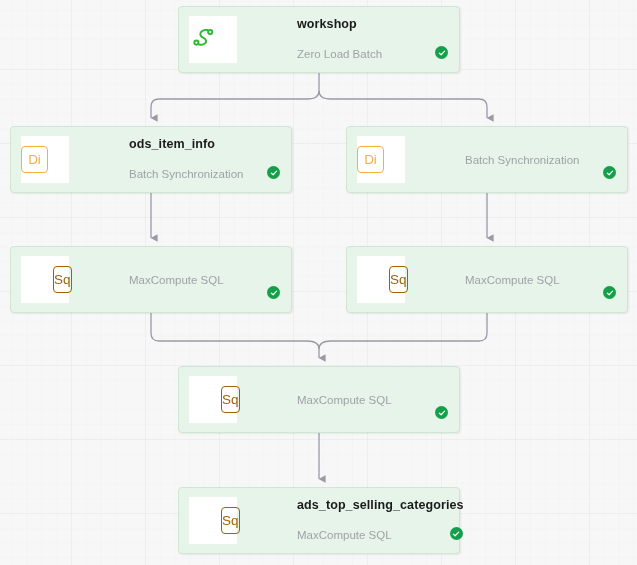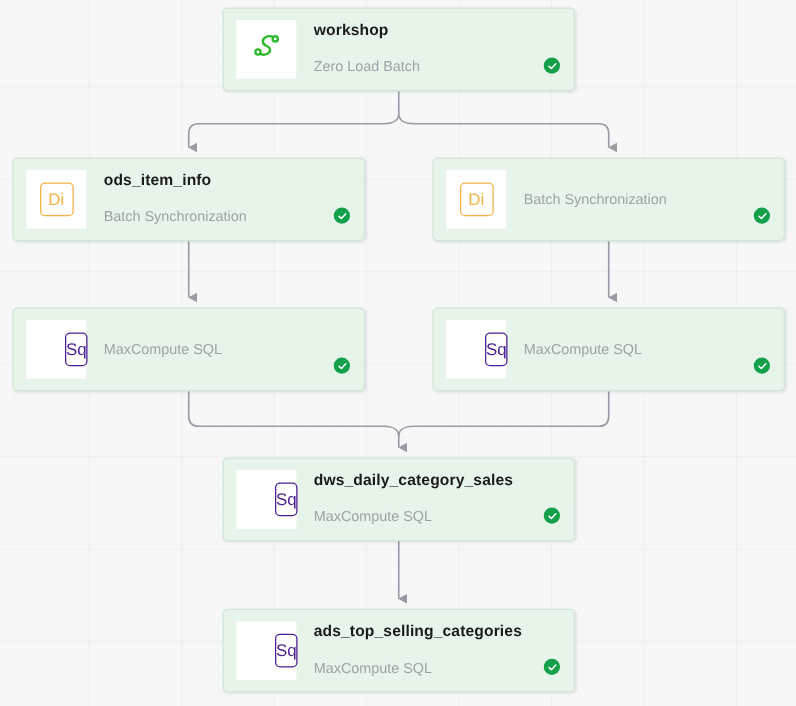--- a/index.html
+++ b/index.html
@@ -35,29 +35,30 @@
     align-items: stretch;
     box-shadow: 1px 1px 2px rgba(0,0,0,0.07);
   }
   .node-icon-box {
     width: 48px;
     min-width: 48px;
     margin: 9px 0 9px 10px;
     background: #ffffff;
     display: flex;
     align-items: center;
-    justify-content: center;
+    justify-content: flex-start;
   }
   .node-body {
     flex: 1;
     position: relative;
     padding: 11px 10px 0 14px;
     display: flex;
     flex-direction: column;
     justify-content: flex-start;
+    margin-left: 46px;
   }
   .node-title {
     font-size: 12.5px;
     font-weight: bold;
     color: #1b1b1b;
     letter-spacing: 0.1px;
     line-height: 1.1;
   }
   .node-subtitle {
     font-size: 11.5px;
@@ -82,21 +83,21 @@
     border: 1.6px solid currentColor;
     border-radius: 4px;
     display: flex;
     align-items: center;
     justify-content: center;
     font-size: 13.5px;
     line-height: 1;
     font-family: "Liberation Sans", sans-serif;
   }
   .icon-di { color: #f5b041; }
-  .icon-sq { color: #4c1d95; margin-left: 32px; }
+  .icon-sq { color: #a16207; margin-left: 32px; }
 </style>
 </head>
 <body>
 
 <div id="canvas">
 
   <svg id="edges" viewBox="0 0 637 565">
     <defs>
       <marker id="arrow" markerWidth="9" markerHeight="9" refX="4.2" refY="7.2" orient="auto" markerUnits="userSpaceOnUse">
         <path d="M0.4,0.6 L8,0.6 L4.2,7.6 Z" fill="#9a9aa5"></path>
@@ -198,21 +199,20 @@
         </svg>
       </div>
     </div>
   </div>
 
   <div class="node" style="left:178px; top:366px; width:282px; height:67px;">
     <div class="node-icon-box">
       <span class="icon-letter icon-sq">Sq</span>
     </div>
     <div class="node-body">
-      <div class="node-title">dws_daily_category_sales</div>
       <div class="node-subtitle">MaxCompute SQL</div>
       <div class="status-badge">
         <svg width="8" height="8" viewBox="0 0 10 10">
           <path d="M1.6,5.1 L3.9,7.2 L8.3,2.6" fill="none" stroke="#ffffff" stroke-width="1.5" stroke-linecap="round" stroke-linejoin="round"></path>
         </svg>
       </div>
     </div>
   </div>
 
   <div class="node" style="left:178px; top:487px; width:282px; height:67px;">

